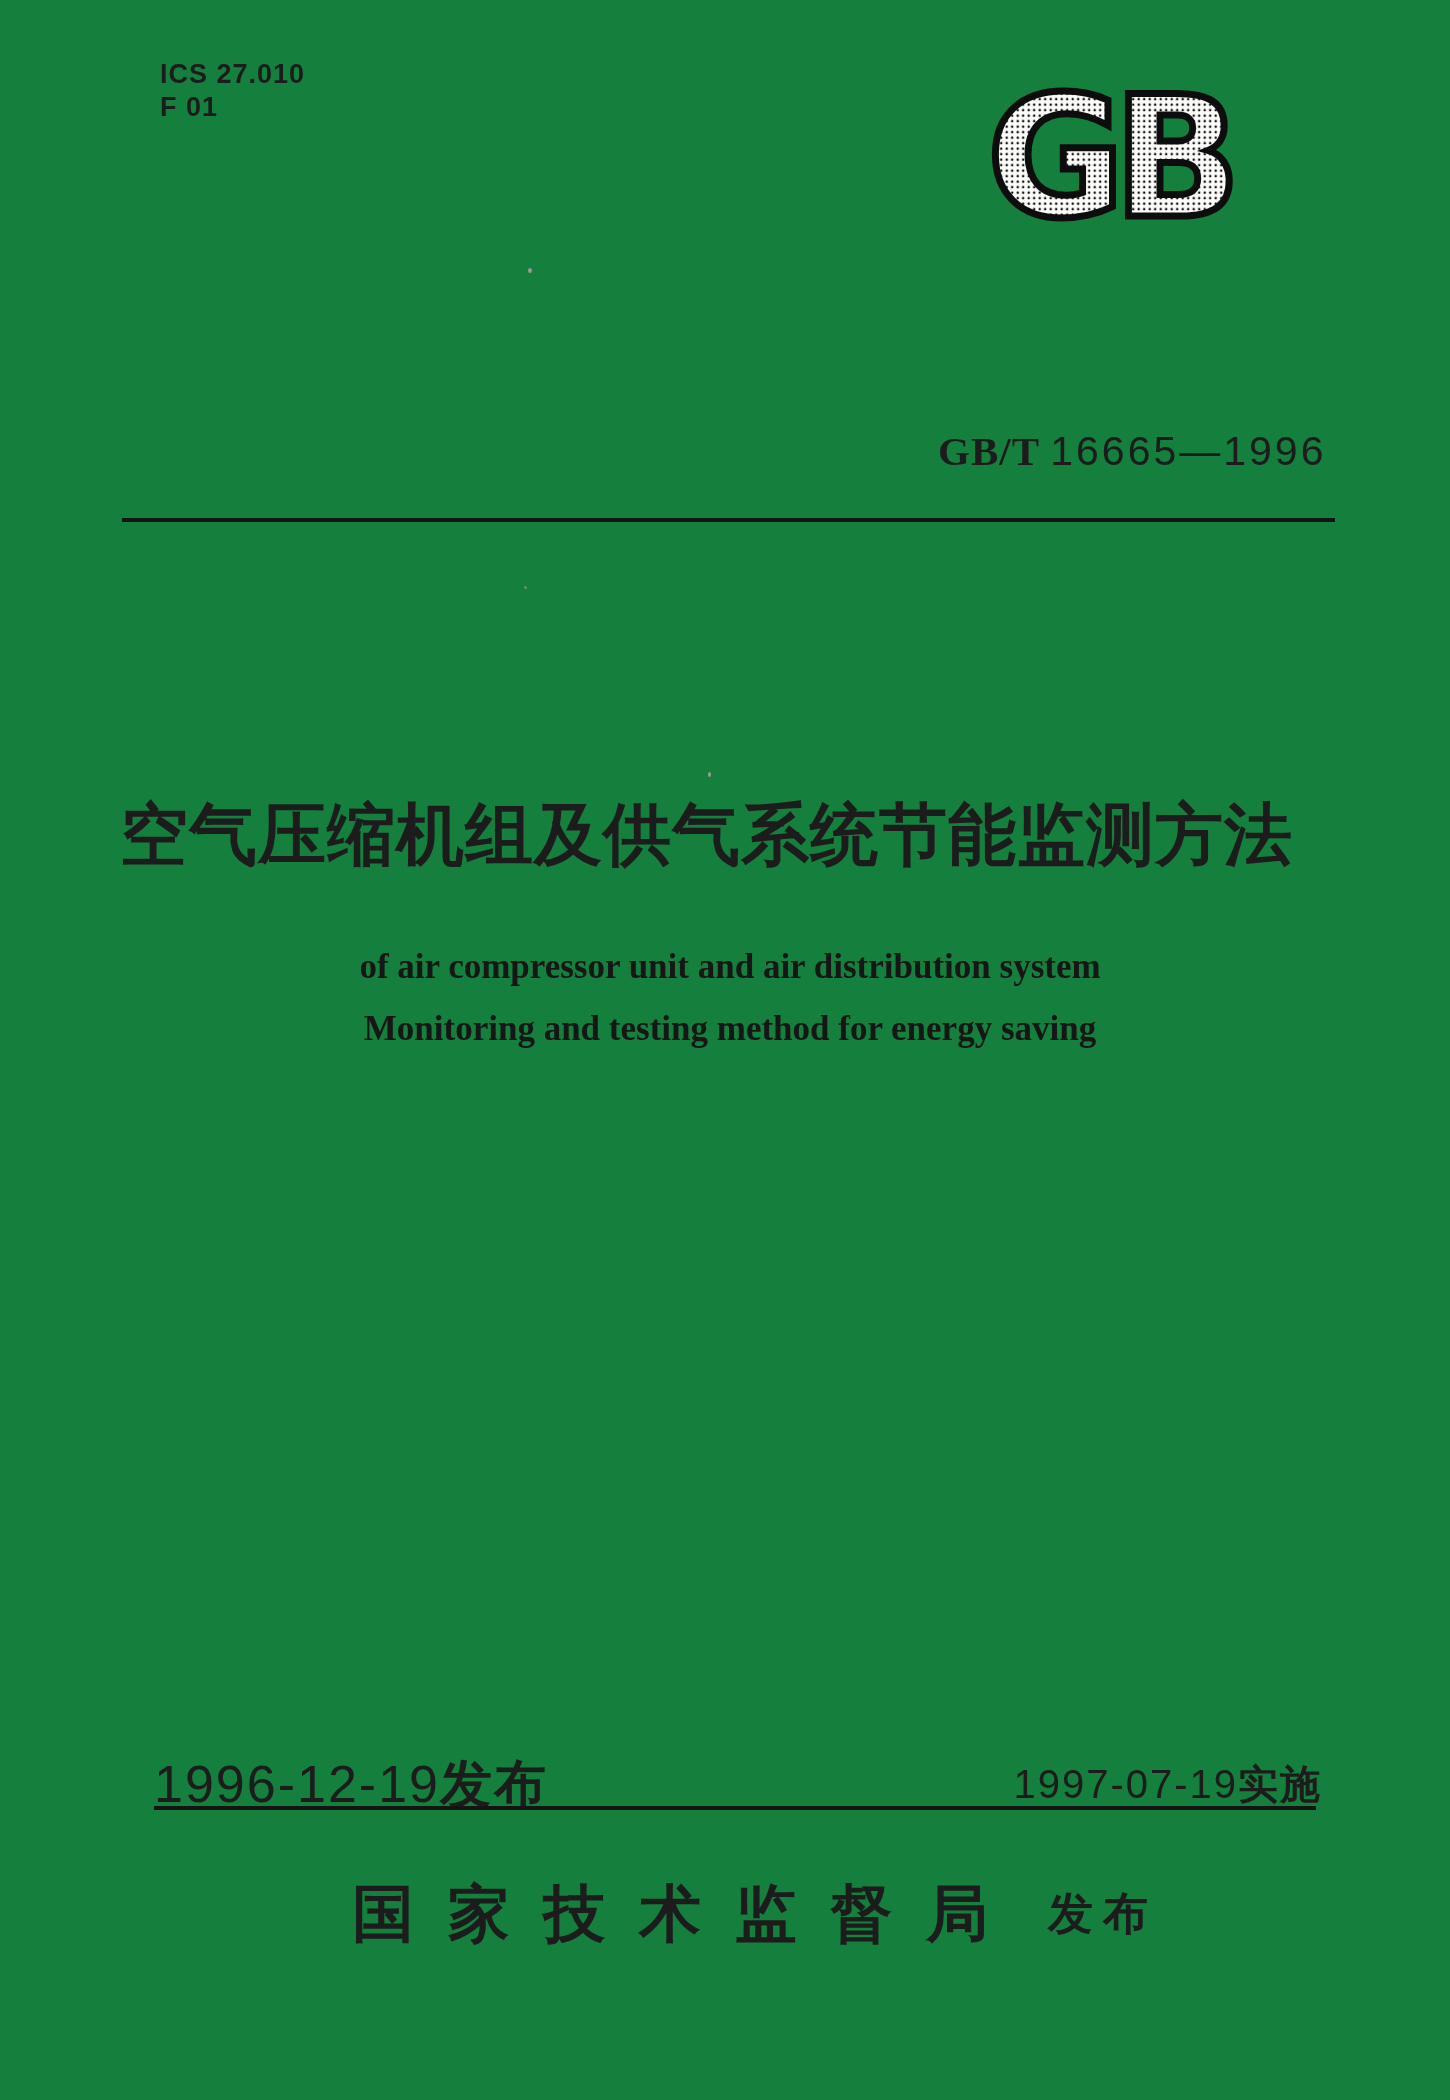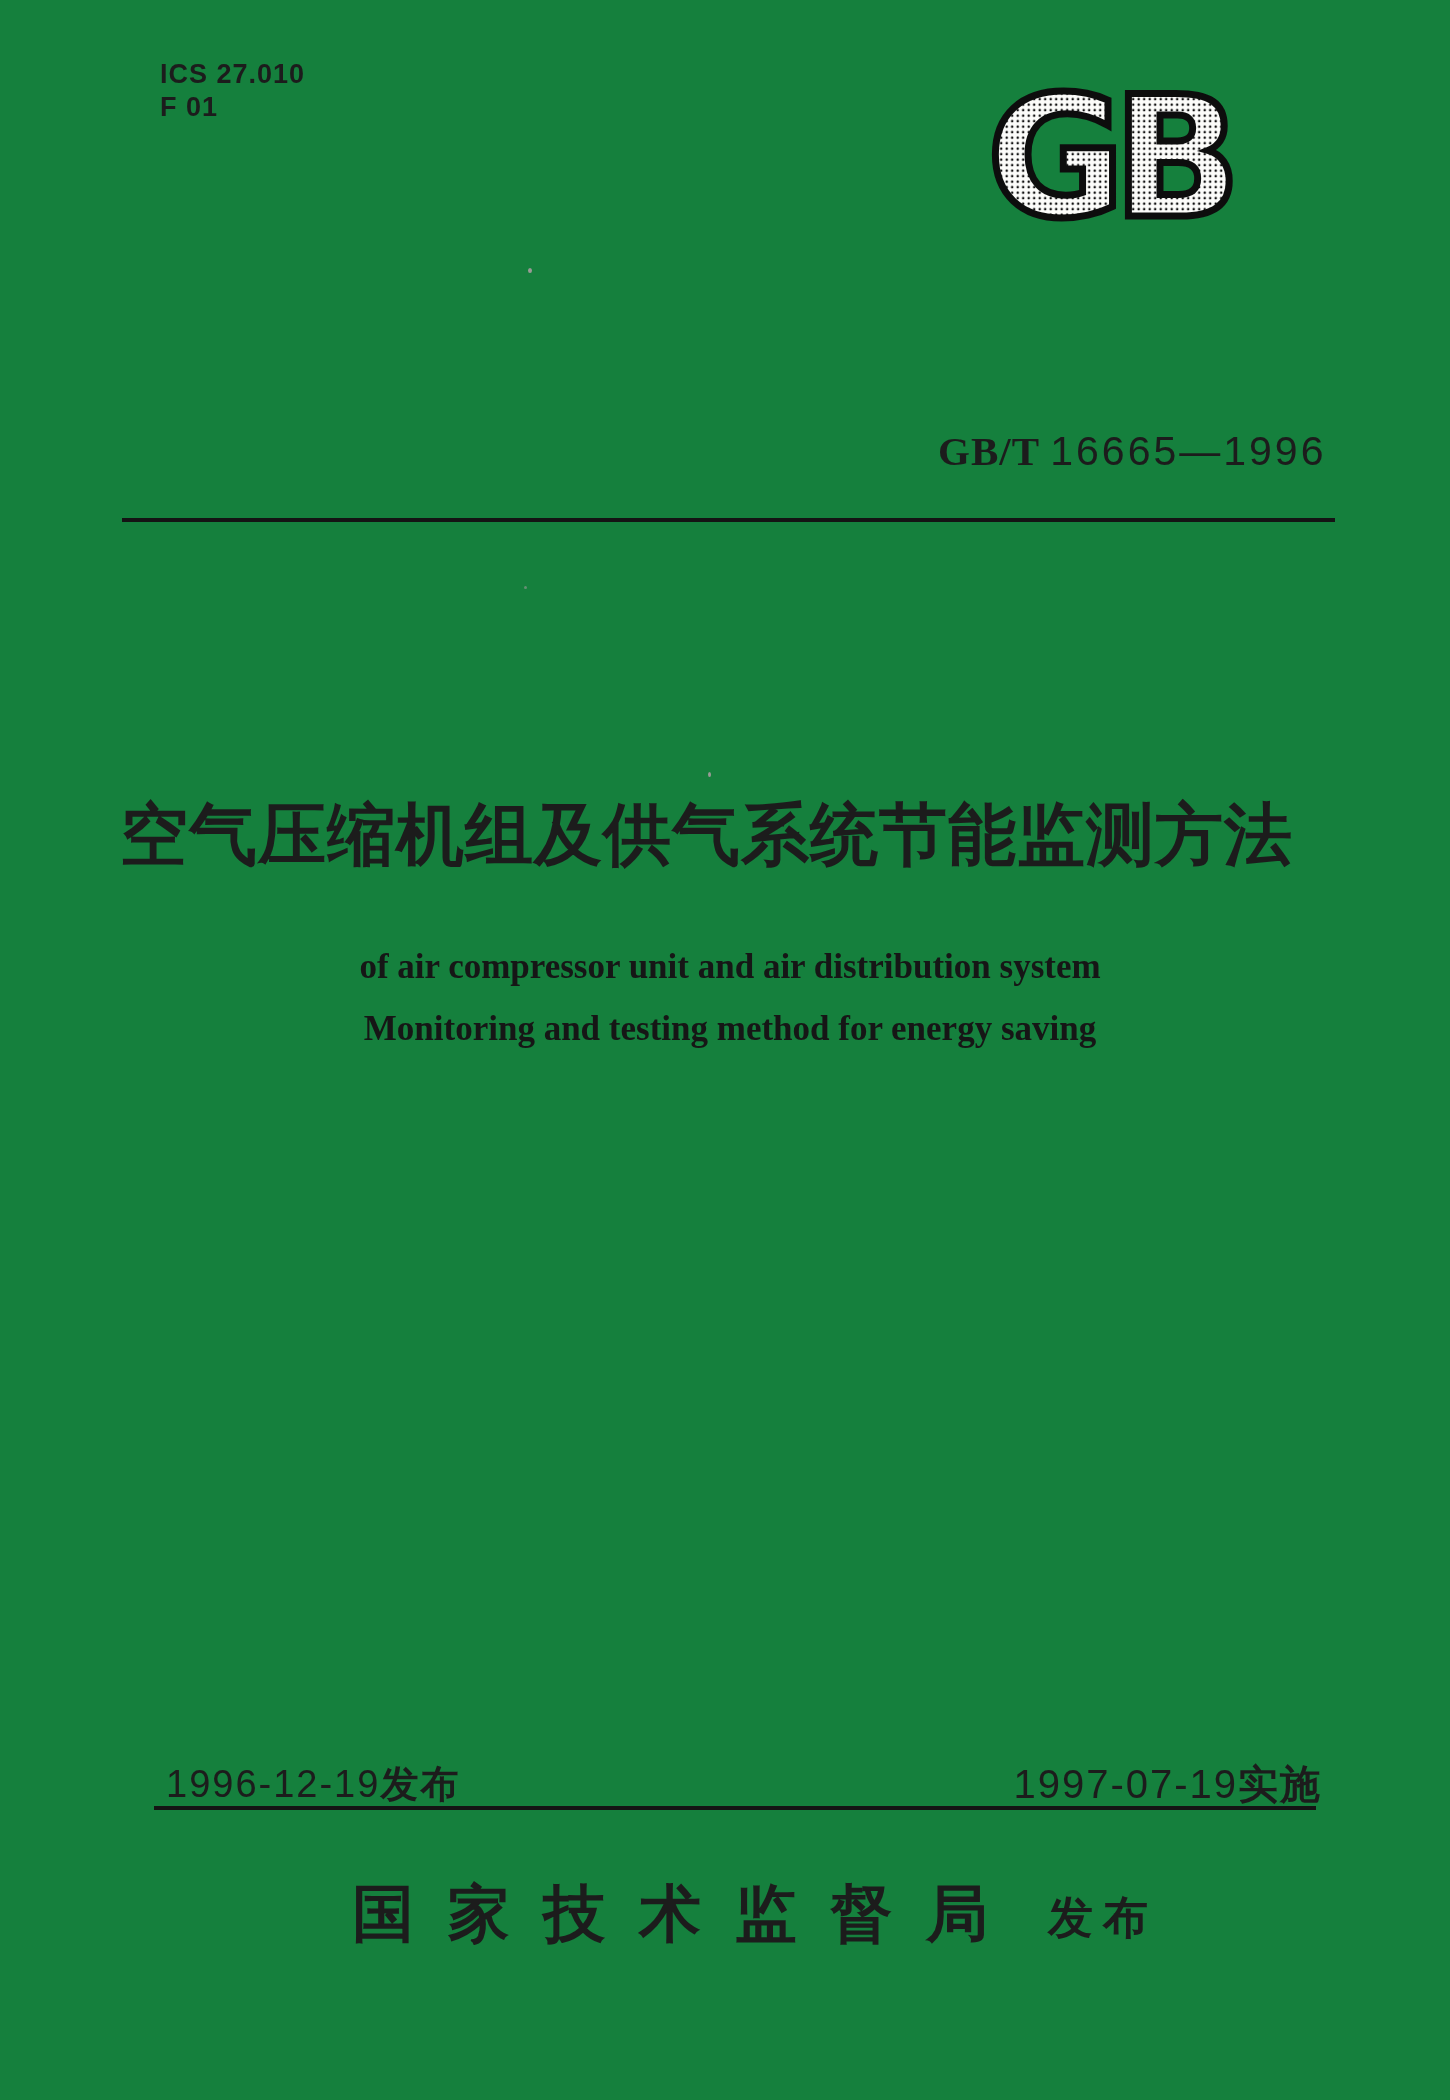--- a/index.html
+++ b/index.html
@@ -106,23 +106,23 @@
     font-family: "Liberation Serif", "DejaVu Serif", serif;
     font-weight: bold;
     font-size: 35px;
     line-height: 62px;
     color: #161616;
   }
 
   
   .date-issue {
     position: absolute;
-    left: 166px;
+    left: 154px;
     top: 1762px;
-    font-size: 38px;
+    font-size: 52px;
     line-height: 44px;
     white-space: nowrap;
   }
   .date-impl {
     position: absolute;
     right: 128px;
     top: 1762px;
     font-size: 40px;
     line-height: 44px;
     white-space: nowrap;
@@ -148,21 +148,21 @@
     background: #141414;
   }
 
   
   .publisher {
     position: absolute;
     left: 352px;
     top: 1880px;
     width: 800px;
     display: flex;
-    align-items: flex-end;
+    align-items: center;
   }
   .publisher-name {
     display: inline-block;
     width: 636px;
     font-size: 62px;
     line-height: 68px;
     font-weight: bold;
     font-family: "Liberation Serif", "DejaVu Serif", serif;
     text-align: justify;
     text-align-last: justify;

